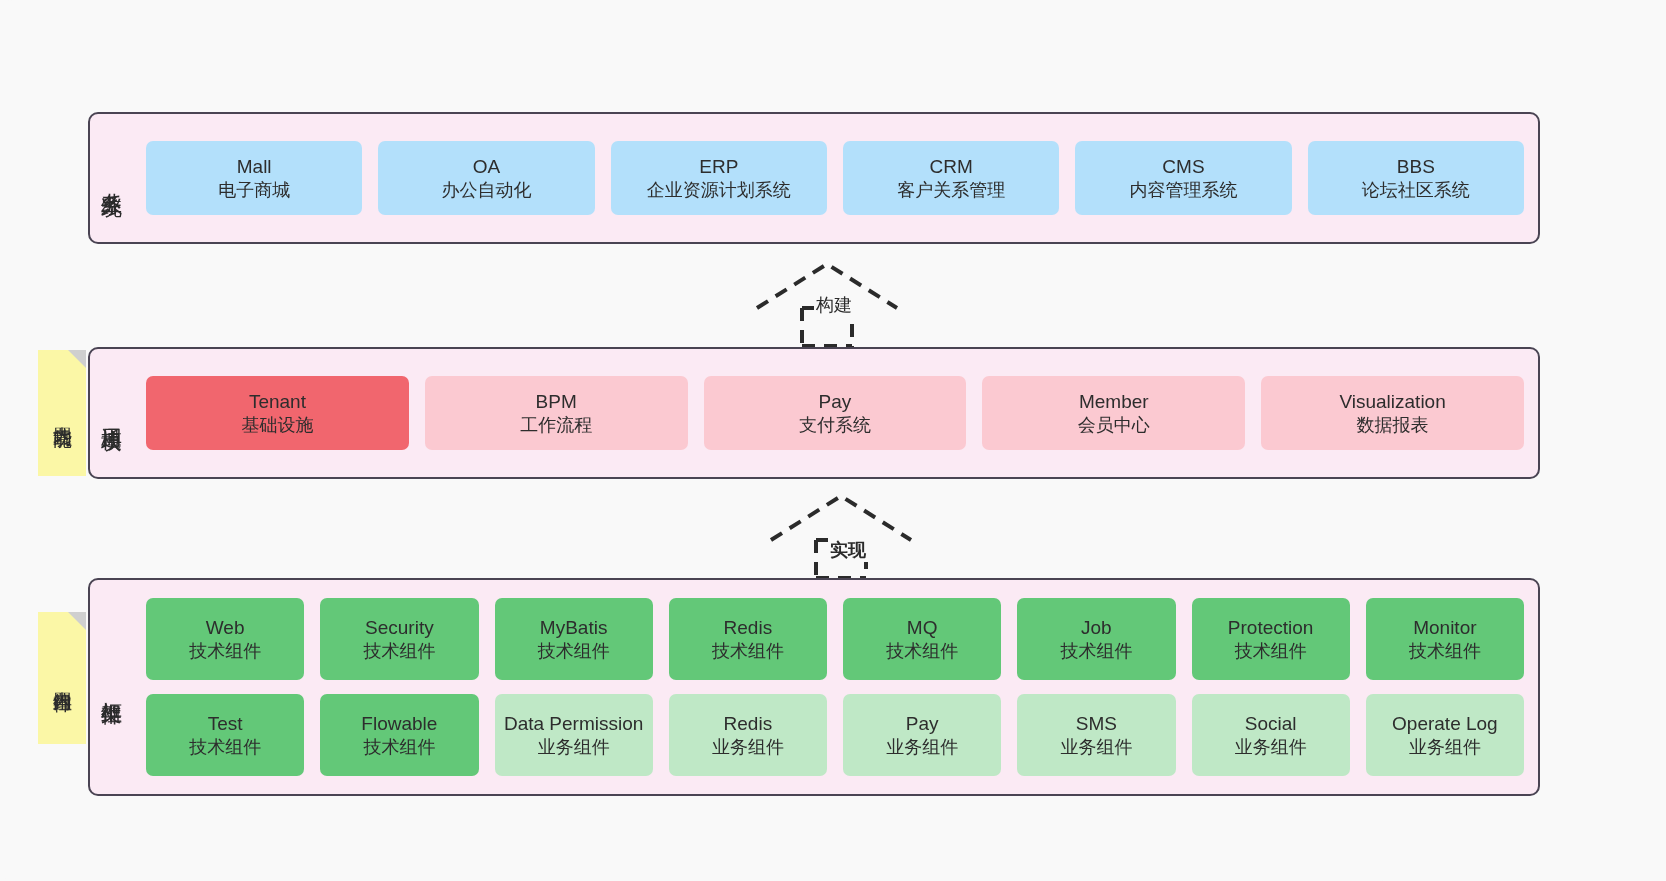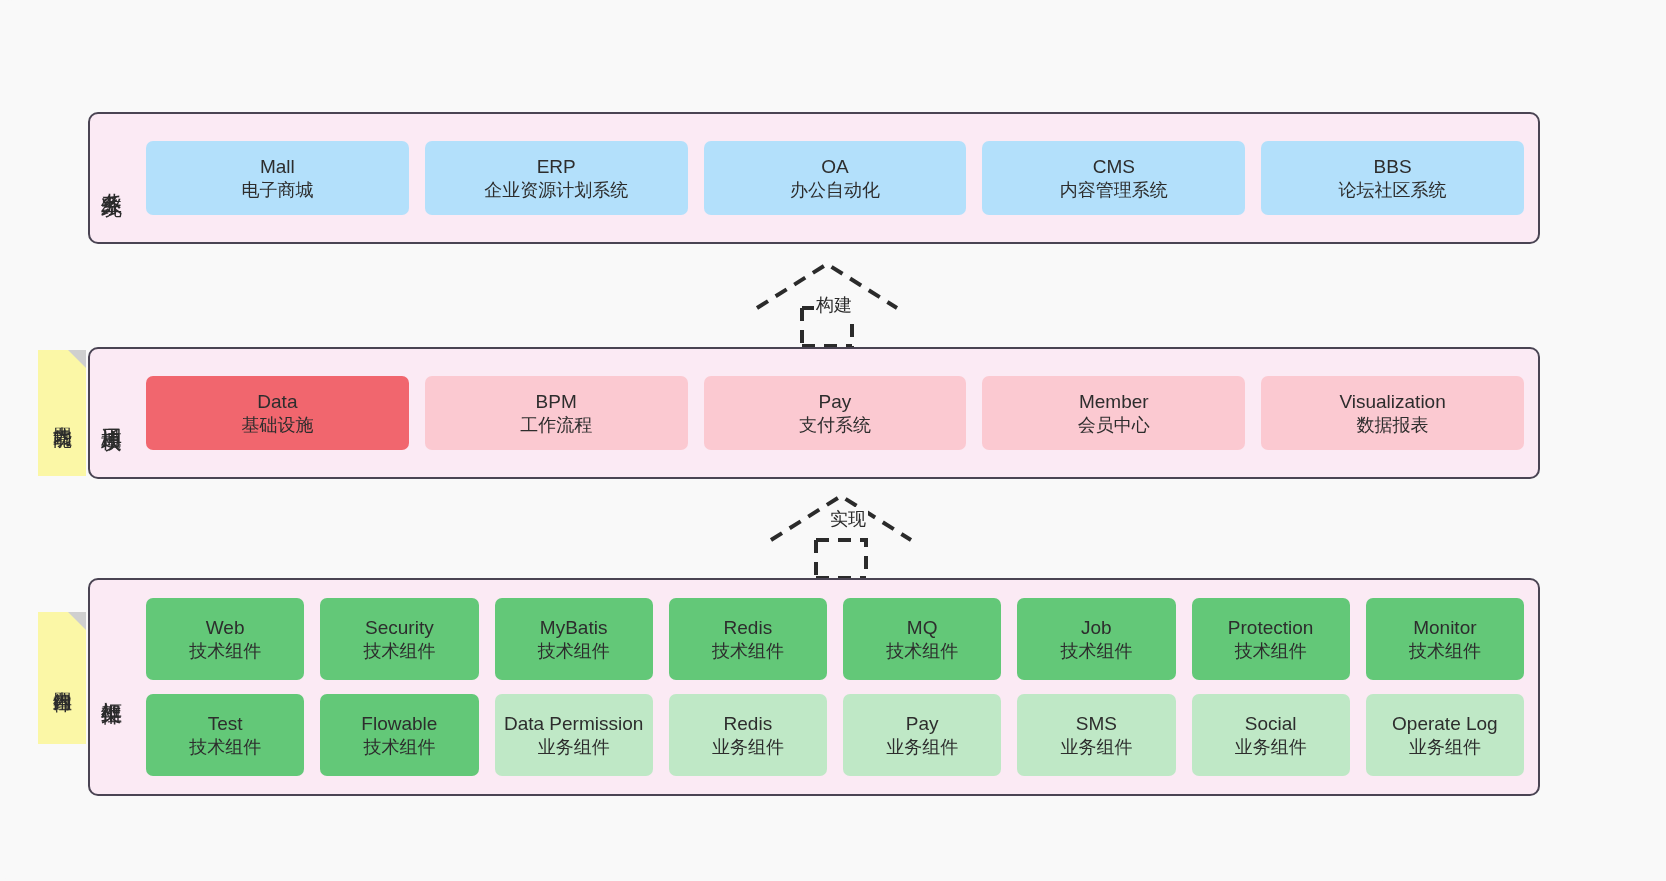--- a/index.html
+++ b/index.html
@@ -126,42 +126,46 @@
     font-size: 18px;
     color: #2b2b2b;
     background: #f9f9f9;
     padding: 0 2px;
     white-space: nowrap;
     user-select: none;
   }
   #arrow-build { left: 752px; top: 258px; }
   #arrow-build .arrow-label { left: 62px; top: 35px; }
   #arrow-impl  { left: 766px; top: 490px; }
-  #arrow-impl  .arrow-label { left: 62px; top: 17px; }
+  #arrow-impl  .arrow-label { left: 62px; top: 48px; font-weight: bold; }
 </style>
 </head>
 <body>
 
 <div id="canvas">
 
   <div class="layer" id="layer-business">
     <div class="layer-label">业务系统</div>
     <div class="layer-body">
       <div class="row" id="row-business">
           <div class="card c-blue">
             <div class="t1">Mall</div>
             <div class="t2">电子商城</div>
           </div>
           <div class="card c-blue">
+            <div class="t1">OA</div>
+            <div class="t2">办公自动化</div>
+          </div>
+          <div class="card c-blue">
             <div class="t1">ERP</div>
             <div class="t2">企业资源计划系统</div>
           </div>
           <div class="card c-blue">
-            <div class="t1">OA</div>
-            <div class="t2">办公自动化</div>
+            <div class="t1">CRM</div>
+            <div class="t2">客户关系管理</div>
           </div>
           <div class="card c-blue">
             <div class="t1">CMS</div>
             <div class="t2">内容管理系统</div>
           </div>
           <div class="card c-blue">
             <div class="t1">BBS</div>
             <div class="t2">论坛社区系统</div>
           </div>
         </div>
@@ -180,21 +184,21 @@
 
   <div class="sticky" id="sticky-common">
     <span>内置功能</span>
   </div>
 
   <div class="layer" id="layer-common">
     <div class="layer-label">通用模块</div>
     <div class="layer-body">
       <div class="row" id="row-common">
           <div class="card c-red">
-            <div class="t1">Data</div>
+            <div class="t1">Tenant</div>
             <div class="t2">基础设施</div>
           </div>
           <div class="card c-pink">
             <div class="t1">BPM</div>
             <div class="t2">工作流程</div>
           </div>
           <div class="card c-pink">
             <div class="t1">Pay</div>
             <div class="t2">支付系统</div>
           </div>

